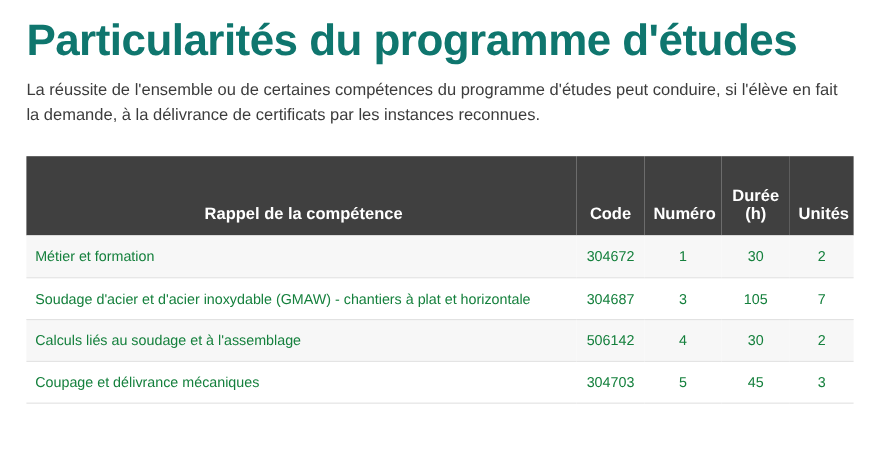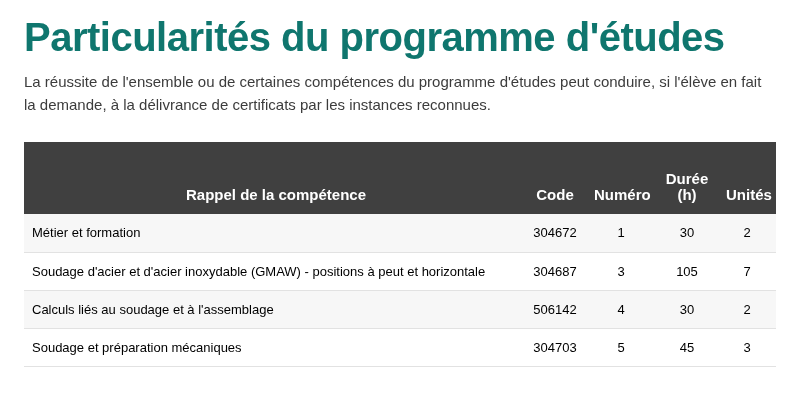--- a/index.html
+++ b/index.html
@@ -77,21 +77,21 @@
   }
   .dur-wrap {
     display: block;
     line-height: 16px;
   }
   table.comp-table tbody td {
     border-bottom: 1px solid #e2e2e2;
     padding: 11px 8px;
     height: 38px;
     box-sizing: border-box;
-    color: #000000;
+    color: #15803d;
     font-size: 13px;
   }
   table.comp-table tbody tr:nth-child(odd) td {
     background: #f7f7f7;
   }
   table.comp-table tbody tr:nth-child(even) td {
     background: #ffffff;
   }
   td.cell-name {
     text-align: left;
@@ -125,35 +125,35 @@
     </thead>
     <tbody>
       <tr>
         <td class="cell-name">Métier et formation</td>
         <td class="cell-code">304672</td>
         <td class="cell-num">1</td>
         <td class="cell-dur">30</td>
         <td class="cell-unit">2</td>
       </tr>
       <tr>
-        <td class="cell-name">Soudage d'acier et d'acier inoxydable (GMAW) - positions à peut et horizontale</td>
+        <td class="cell-name">Soudage d'acier et d'acier inoxydable (GMAW) - chantiers à plat et horizontale</td>
         <td class="cell-code">304687</td>
         <td class="cell-num">3</td>
         <td class="cell-dur">105</td>
         <td class="cell-unit">7</td>
       </tr>
       <tr>
         <td class="cell-name">Calculs liés au soudage et à l'assemblage</td>
         <td class="cell-code">506142</td>
         <td class="cell-num">4</td>
         <td class="cell-dur">30</td>
         <td class="cell-unit">2</td>
       </tr>
       <tr>
-        <td class="cell-name">Soudage et préparation mécaniques</td>
+        <td class="cell-name">Coupage et délivrance mécaniques</td>
         <td class="cell-code">304703</td>
         <td class="cell-num">5</td>
         <td class="cell-dur">45</td>
         <td class="cell-unit">3</td>
       </tr>
     </tbody>
   </table>
 
 </div>
 

